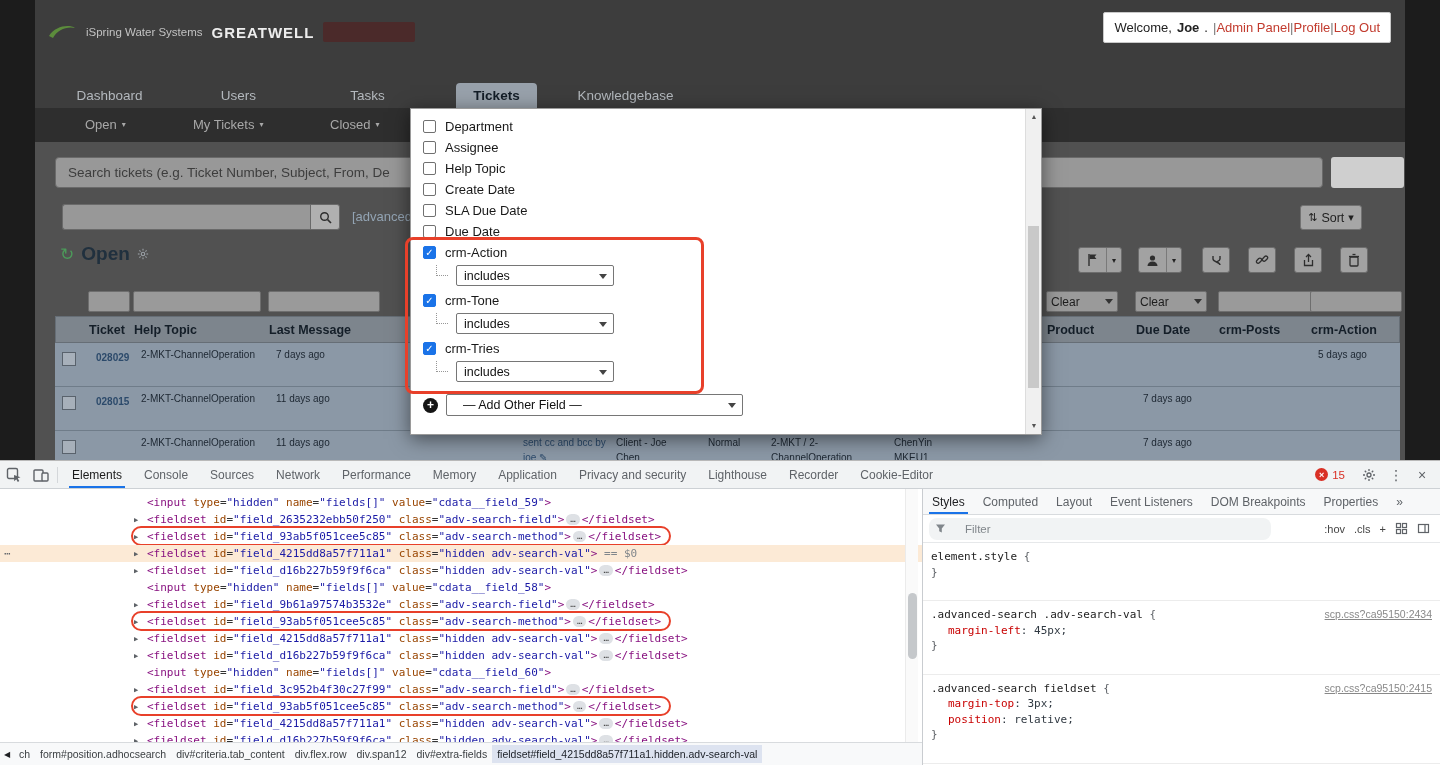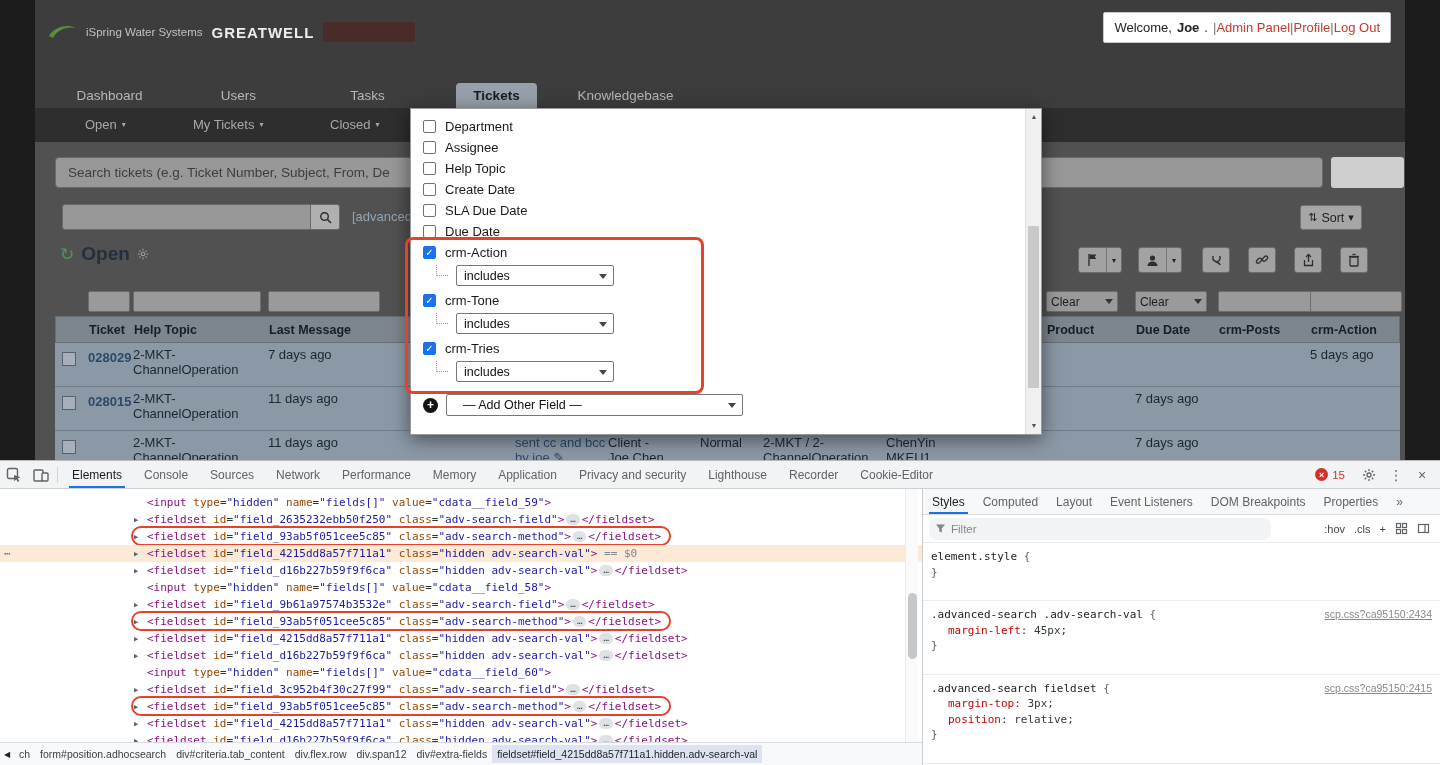--- a/index.html
+++ b/index.html
@@ -54,21 +54,21 @@
   #table{position:absolute;left:55px;top:288px;width:1345px;height:180px;}
   #filter-row{position:relative;height:28px;}
   #header-row{position:relative;height:27px;background:#7d858d;border:1px solid #666e76;box-sizing:border-box;}
   .t-row{position:relative;height:43px;background:#8b98a6;border-bottom:1px solid #6f7c89;}
   .th{position:absolute;top:6px;font-weight:bold;font-size:12.5px;color:#141e28;white-space:nowrap;}
   .tf{position:absolute;top:3px;height:21px;background:#9a9a9a;border:1px solid #6e6e6e;border-radius:2px;
       box-sizing:border-box;outline:none;padding:0 4px;font-size:12px;color:#222;}
   .tsel{display:flex;align-items:center;justify-content:space-between;}
   .tsel-t{font-size:12px;color:#1d1d1d;}
   .sel-car{width:0;height:0;border-left:4px solid transparent;border-right:4px solid transparent;border-top:5px solid #333;}
-  .cell{position:absolute;top:5px;font-size:13px;color:#1c2631;line-height:14.5px;}
+  .cell{position:absolute;top:5px;font-size:10px;color:#1c2631;line-height:14.5px;margin-left:8px;}
   .cell-link{color:#2c4a6b;font-weight:bold;top:8px;}
   .cell-subj{color:#2c4a6b;}
   .rcb{position:absolute;left:7px;top:9px;width:12px;height:12px;background:#a7b0ba;border:1px solid #59626c;}
   .c-ticket{left:33px;width:46px;}
   .c-help_topic{left:78px;width:126px;}
   .c-last_message{left:213px;width:112px;}
   .c-subject{left:460px;width:96px;}
   .c-from{left:553px;width:62px;}
   .c-priority{left:645px;width:58px;}
   .c-department{left:708px;width:100px;}
@@ -146,21 +146,21 @@
   .crumb-arrow{width:14px;text-align:center;font-size:8px;color:#202124;}
   .crumb{padding:3px 5px;white-space:nowrap;}
   .crumb.selected{background:#dde3f0;color:#1b1f26;}
   
   #styles-pane{position:absolute;left:922px;top:28px;right:0;bottom:0;border-left:1px solid #c9ccd0;background:#fff;overflow:hidden;}
   #sb-tabs{height:25px;background:#f7f8f9;border-bottom:1px solid #d8dbde;display:flex;align-items:center;}
   .sb-tab{padding:0 9px;font-size:12px;color:#5f6368;height:100%;display:flex;align-items:center;position:relative;white-space:nowrap;}
   .sb-tab.active{color:#202124;}
   .sb-tab.active::after{content:'';position:absolute;left:6px;right:6px;bottom:0;height:2px;background:#1a73e8;}
   .filter-row{height:27px;border-bottom:1px solid #e6e8ea;display:flex;align-items:center;padding:0 6px;gap:8px;}
-  .filter-pill{width:330px;height:22px;background:#f1f3f4;border-radius:8px;display:flex;align-items:center;gap:5px;
+  .filter-pill{width:330px;height:22px;background:#f1f3f4;border-radius:8px;display:flex;align-items:center;gap:19px;
     padding:0 6px;color:#80868b;font-size:11.5px;}
   .f-controls{margin-left:auto;display:flex;align-items:center;gap:9px;font-size:11px;color:#444;padding-right:4px;}
   #fc-text{display:flex;gap:9px;}
   #rules{font-family:"DejaVu Sans Mono",monospace;font-size:11px;color:#303942;}
   .css-rule{position:relative;padding:6px 8px 20px;border-bottom:1px solid #ececec;line-height:15.5px;}
   .src-link{position:absolute;right:8px;top:6px;color:#888;text-decoration:underline;font-size:10.5px;
     font-family:"Liberation Sans",sans-serif;}
   .sel-t{color:#222;}
   .brace{color:#5f6368;}
   .prop{padding-left:17px;}

